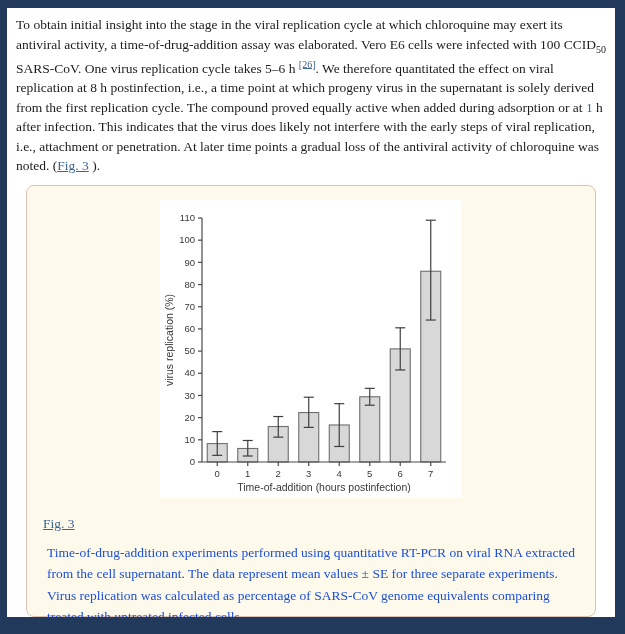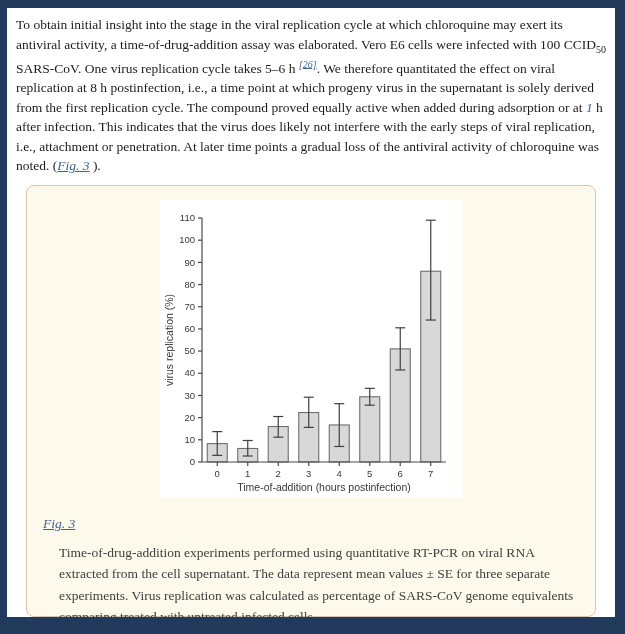--- a/index.html
+++ b/index.html
@@ -3,29 +3,29 @@
 <meta charset="utf-8">
 <style>
   html,body{margin:0;padding:0;}
   body{background:#21395b;font-family:"Liberation Serif",serif;}
   .frame{width:625px;height:634px;box-sizing:border-box;background:#21395b;
          padding:8px 10px 17px 7px;}
   .page{background:#ffffff;width:100%;height:100%;box-sizing:border-box;
         padding:7px 9px;overflow:hidden;}
   .article-paragraph{font-size:13.5px;line-height:19.5px;color:#1c1c1c;margin:0;
         text-align:left;}
-  .link{color:#3d6494;text-decoration:underline;cursor:pointer;font-style:italic;}
+  .link{color:#3d6494;text-decoration:underline;cursor:pointer;}
   .link.nounder{text-decoration:none;}
   sub{font-size:10px;}
   sup{font-size:10px;line-height:0;}
   .figure-panel{margin:9px 10px 0 10px;background:#fdfaeb;border:1px solid #dcc2b2;
         border-radius:8px;padding:14px 16px 12px 16px;box-sizing:border-box;height:432px;}
   .figure-box{width:302px;height:298px;background:#ffffff;margin:0 auto;}
   .fig-link-row{margin-top:18px;font-size:13.5px;}
-  .figure-caption{margin:10px 0 0 16px;font-size:13.5px;line-height:21.5px;color:#404040;}
+  .figure-caption{margin:10px 0 0 4px;font-size:13.5px;line-height:21.5px;color:#1d4ed8;}
   svg .ax{stroke:#4a4a4a;stroke-width:1.2;fill:none;}
   svg .err{stroke:#3f3f3f;stroke-width:1.2;fill:none;}
   svg .tick{font:9.5px "Liberation Sans",sans-serif;fill:#383838;}
   svg .axlabel{font:10.5px "Liberation Sans",sans-serif;fill:#383838;}
 </style>
 </head>
 <body>
 
 <div class="frame">
   <div class="page">

